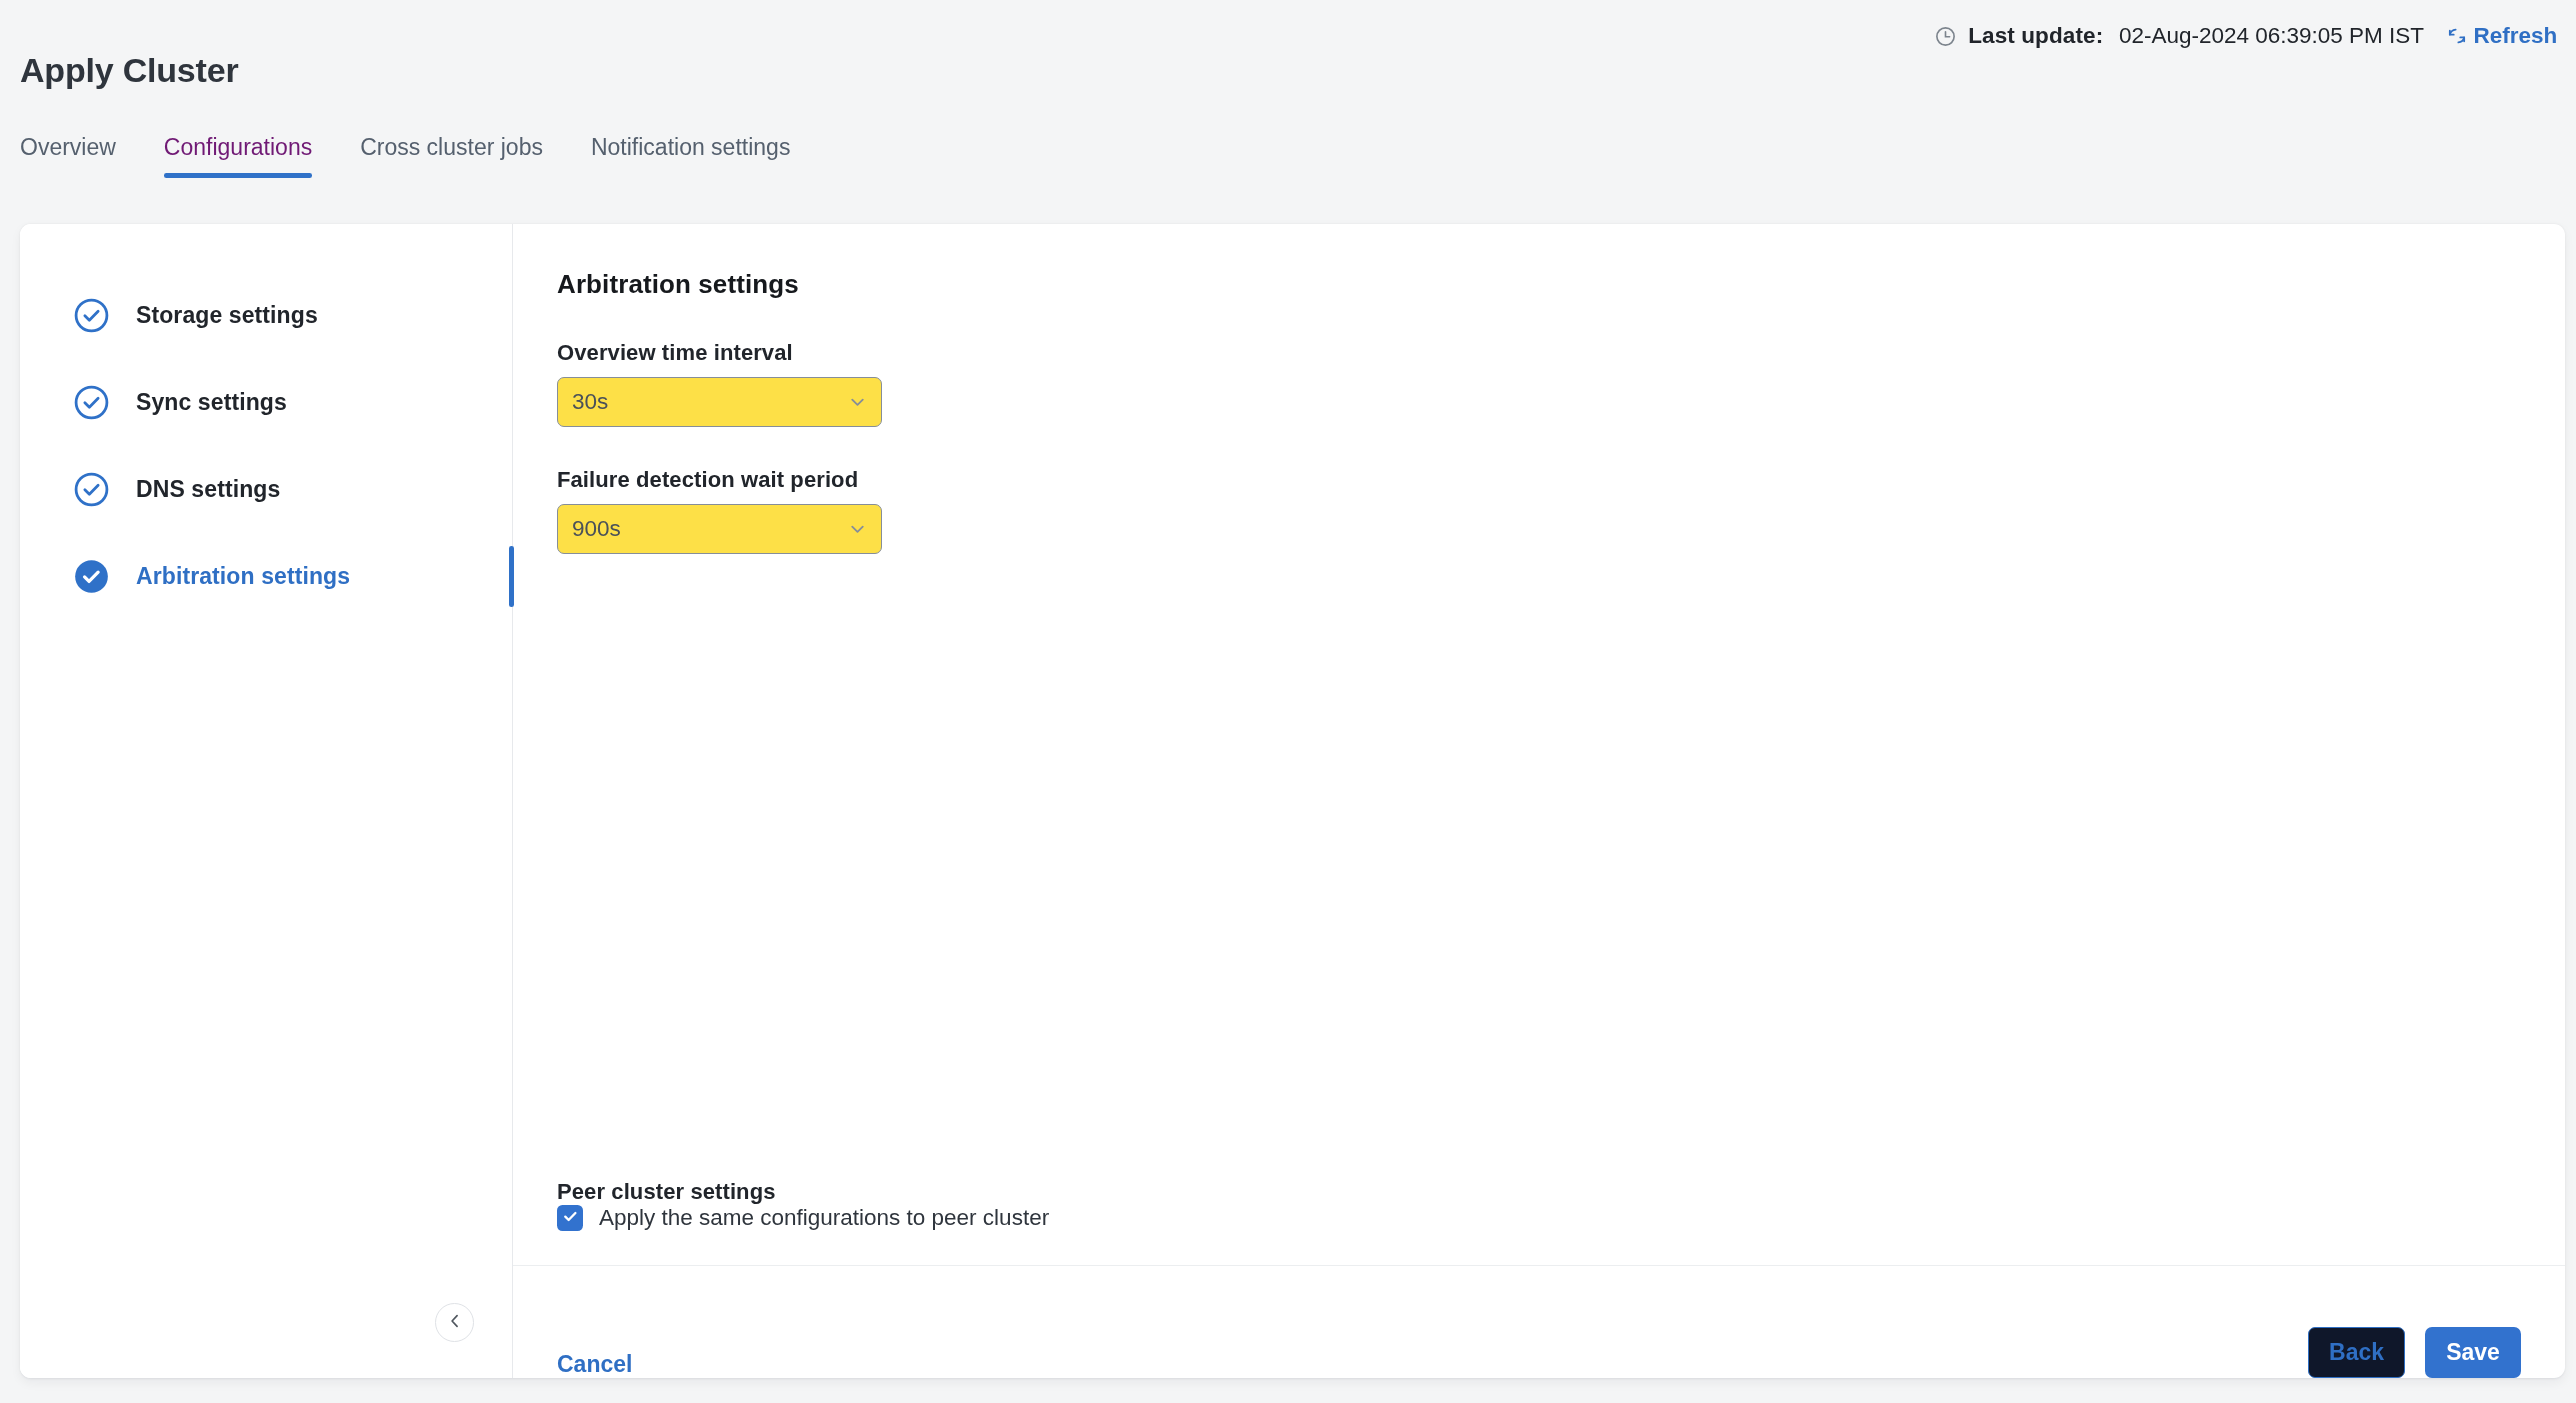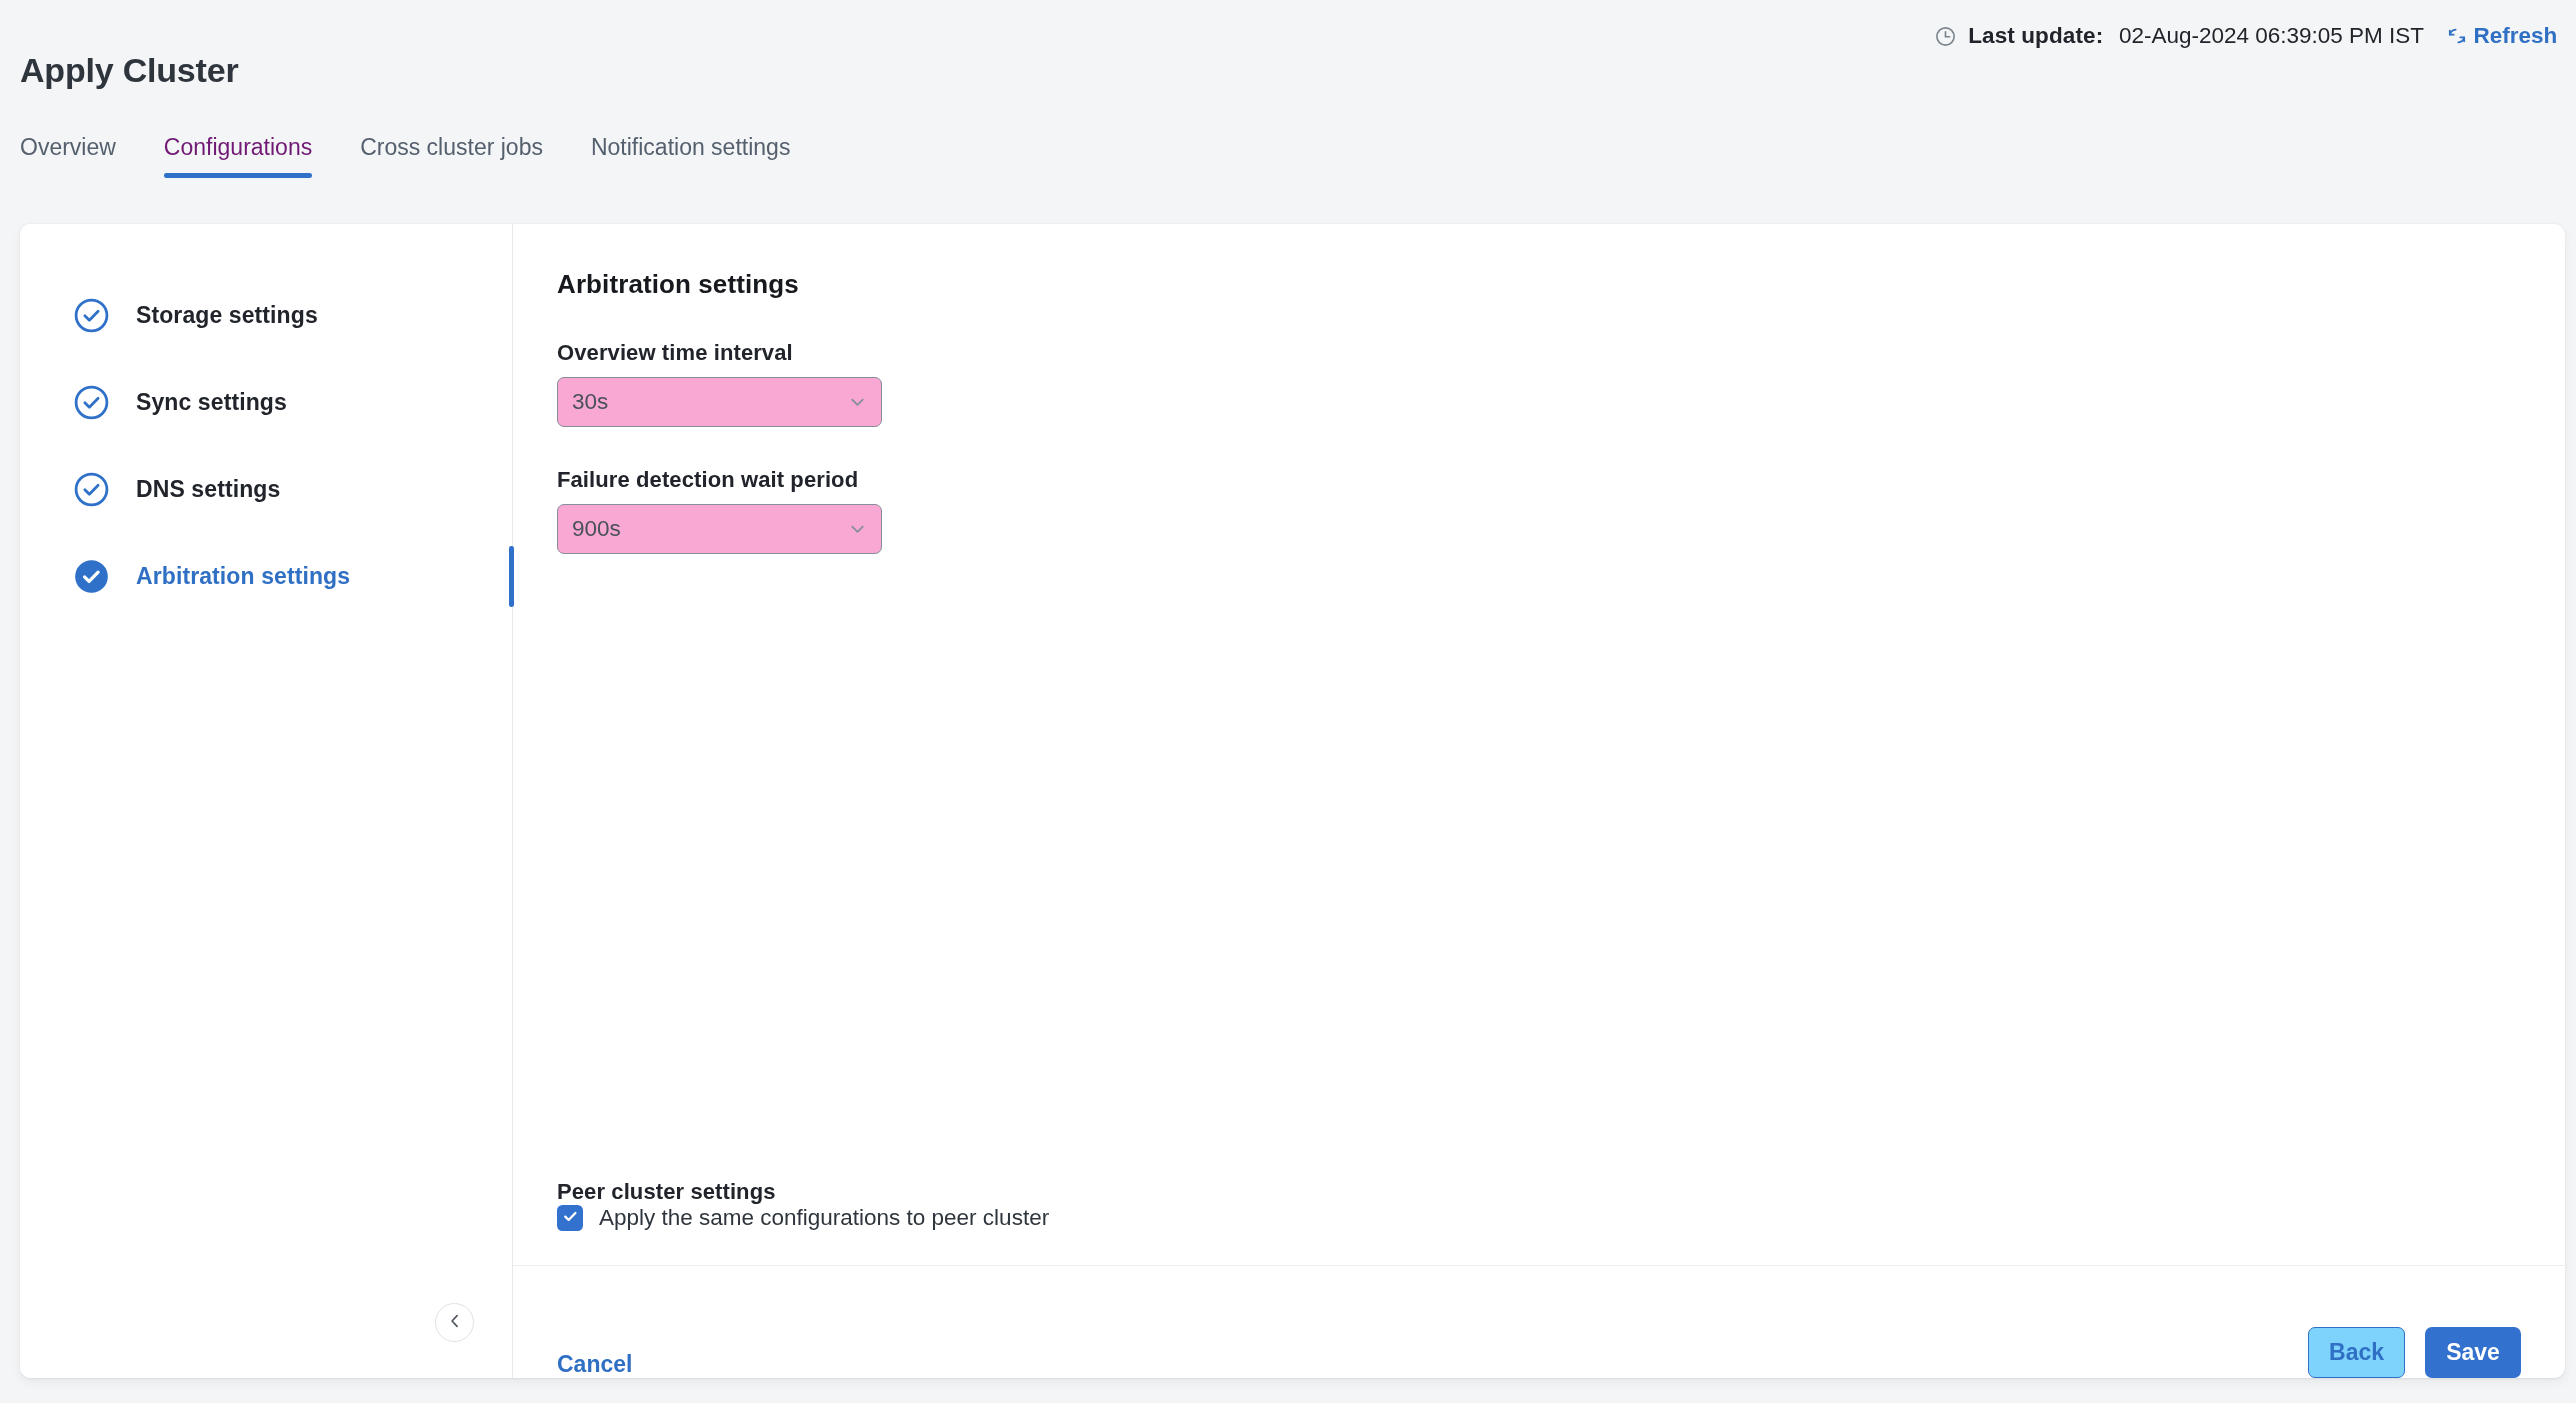--- a/index.html
+++ b/index.html
@@ -226,21 +226,21 @@
     margin-bottom: 11px;
     letter-spacing: 0.1px;
   }
 
   .select {
     position: relative;
     width: 325px;
     height: 50px;
     border: 1.6px solid #868e99;
     border-radius: 7px;
-    background: #f9a8d4;
+    background: #fde047;
     display: flex;
     align-items: center;
     padding: 16px 14px;
     cursor: pointer;
   }
 
   .select-value {
     font-size: 22.5px;
     color: #4a5159;
   }
@@ -326,21 +326,21 @@
     font-weight: bold;
     display: flex;
     align-items: center;
     justify-content: center;
     padding: 0 20px;
     cursor: pointer;
     border: 1.6px solid transparent;
   }
 
   .btn-secondary {
-    background: #7dd3fc;
+    background: #0f172a;
     border-color: #2f6fc4;
     color: #2f6fc4;
   }
 
   .btn-primary {
     background: #3272ce;
     color: #ffffff;
   }
 </style>
 </head>

